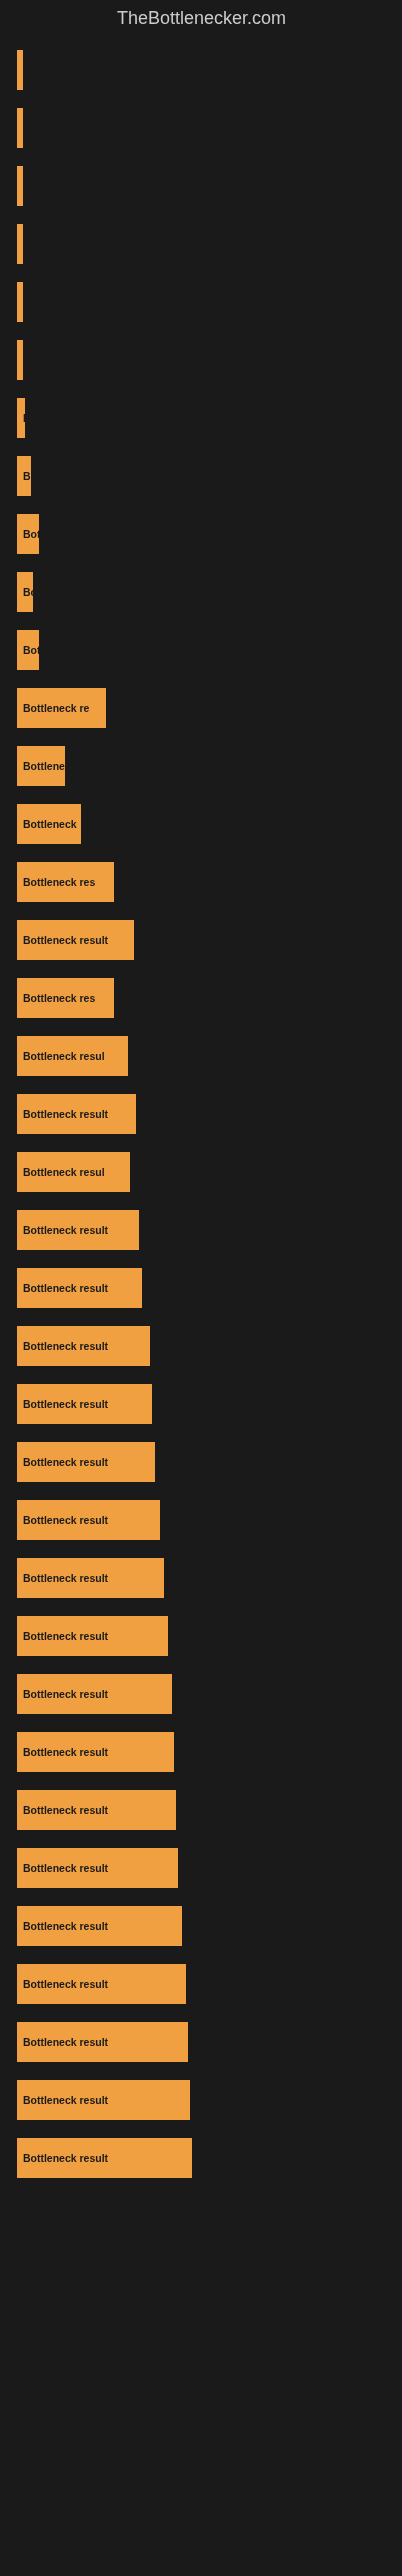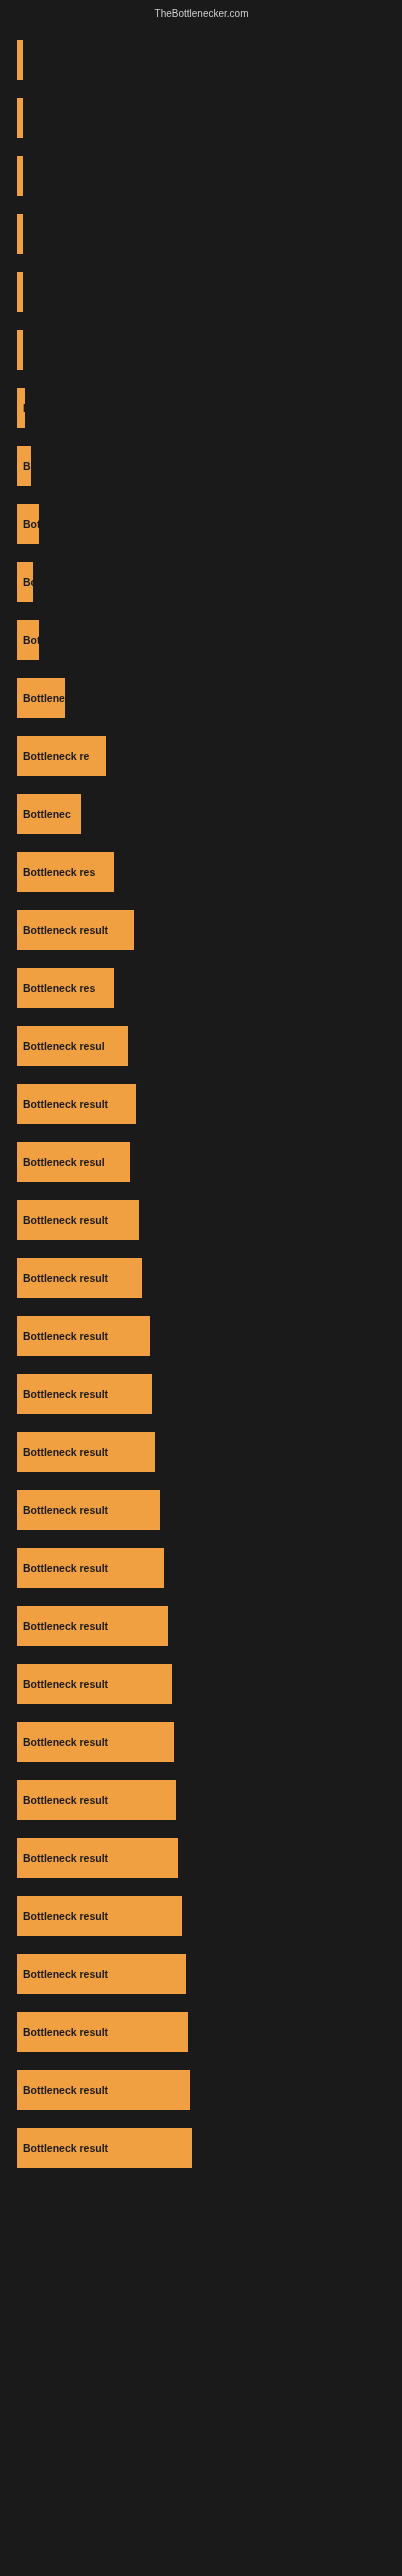--- a/index.html
+++ b/index.html
@@ -9,21 +9,21 @@
     }
     body {
       background-color: #1a1a1a;
       width: 403px;
       min-height: 2576px;
       font-family: Arial, sans-serif;
       position: relative;
     }
     .site-title {
       color: #cccccc;
-      font-size: 10px;
+      font-size: 18px;
       text-align: center;
       padding: 8px 0 4px 0;
       font-weight: normal;
     }
     .bars-container {
       display: flex;
       flex-direction: column;
       gap: 0px;
       padding: 8px 0;
       width: 370px;
@@ -82,27 +82,27 @@
     <div class="bar-row">
       <div class="bar" style="width: 22.5px;">Bot</div>
     </div>
     <div class="bar-row">
       <div class="bar" style="width: 16px;">Bo</div>
     </div>
     <div class="bar-row">
       <div class="bar" style="width: 22.5px;">Bot</div>
     </div>
     <div class="bar-row">
+      <div class="bar" style="width: 89px;">Bottleneck re</div>
+    </div>
+    <div class="bar-row">
       <div class="bar" style="width: 48px;">Bottlene</div>
     </div>
     <div class="bar-row">
-      <div class="bar" style="width: 89px;">Bottleneck re</div>
-    </div>
-    <div class="bar-row">
-      <div class="bar" style="width: 64px;">Bottlenec</div>
+      <div class="bar" style="width: 64px;">Bottleneck</div>
     </div>
     <div class="bar-row">
       <div class="bar" style="width: 97px;">Bottleneck res</div>
     </div>
     <div class="bar-row">
       <div class="bar" style="width: 117px;">Bottleneck result</div>
     </div>
     <div class="bar-row">
       <div class="bar" style="width: 97px;">Bottleneck res</div>
     </div>

